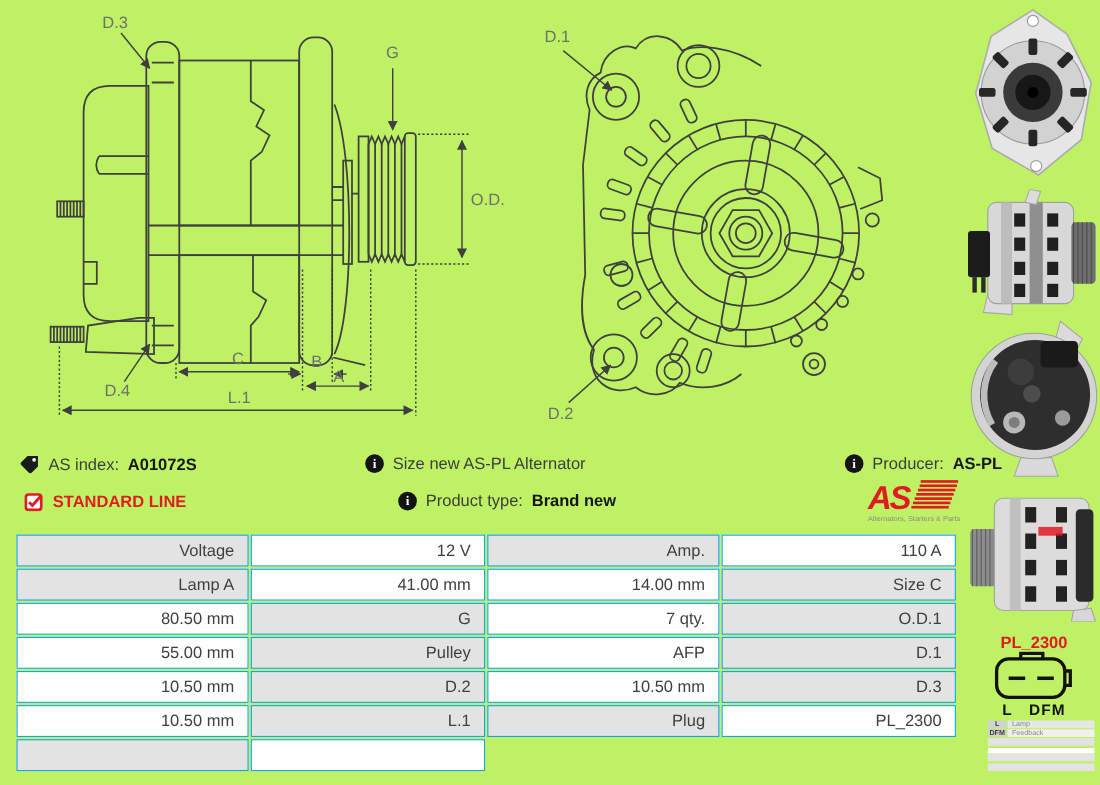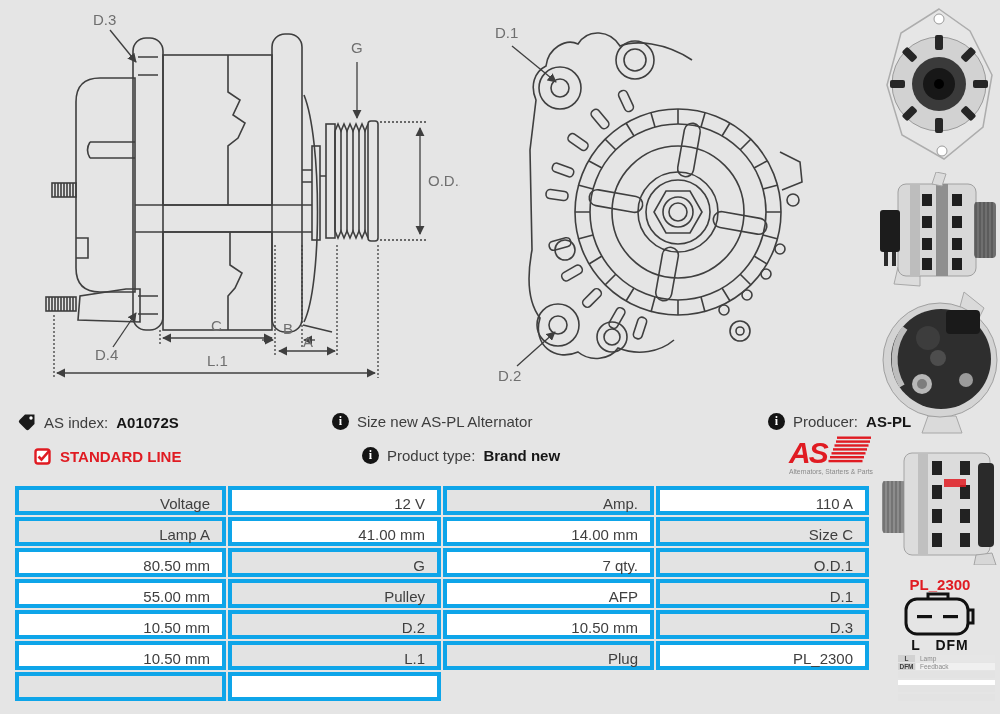--- a/index.html
+++ b/index.html
@@ -1,30 +1,30 @@
 <!DOCTYPE html>
 <html><head>
 <meta charset="utf-8">
 <style>
   html,body{margin:0;padding:0;background:#fff;}
-  #page{position:relative;width:1000px;height:714px;background:#e5e5e5;
+  #page{position:relative;width:1000px;height:714px;background:#bef264;
         font-family:"Liberation Sans","DejaVu Sans",sans-serif;color:#3d3d3d;overflow:hidden;}
   .abs{position:absolute;}
   
   .inforow{position:absolute;display:flex;align-items:center;gap:8px;font-size:15px;white-space:nowrap;}
   .b{font-weight:bold;color:#161616;}
   .red{color:#e01b22;font-weight:bold;}
   .info-icon{display:inline-flex;width:17px;height:17px;border-radius:50%;background:#141414;
              color:#fff;align-items:center;justify-content:center;font-size:12px;font-weight:bold;
              font-family:"Liberation Serif",serif;}
   .info-icon::after{content:"i";}
   
   .spec{position:absolute;left:15px;top:486px;display:grid;
         grid-template-columns:211px 213px 211px 213px;grid-auto-rows:29px;gap:2px;}
-  .spec .cell{border:4px solid #0ea5e9;font-size:15px;line-height:27px;text-align:right;
+  .spec .cell{border:1px solid #0ea5e9;font-size:15px;line-height:27px;text-align:right;
               padding-right:12px;box-sizing:border-box;color:#3f3f3f;}
   .spec .lab{background:#e3e3e3;}
   .spec .val{background:#ffffff;}
   
   .plugname{position:absolute;left:880px;top:576px;width:120px;text-align:center;
             font-size:15px;font-weight:bold;color:#e01b22;}
   .pinrow{position:absolute;left:880px;top:637px;width:120px;text-align:center;
           font-size:14px;font-weight:bold;color:#111;letter-spacing:1px;}
   .legend{position:absolute;left:898px;top:655px;width:97px;font-size:6.5px;color:#8a8a8a;}
   .legend .lrow{display:flex;height:7px;margin-bottom:1px;}
@@ -261,21 +261,21 @@
     <span class="info-icon"></span>
     <span>Size new AS-PL Alternator</span>
   </div>
 
   <div class="inforow" style="left:738px;top:413px;padding-left:30px;">
     <span class="info-icon"></span>
     <span>Producer:</span>
     <span class="b">AS-PL</span>
   </div>
 
-  <div class="inforow" style="left:34px;top:447px;text-align:right;">
+  <div class="inforow" style="left:22px;top:447px;text-align:right;">
     <svg width="18" height="18" viewBox="0 0 18 18">
       <rect x="1.5" y="2.5" width="14" height="14" rx="2.5" fill="#fff" stroke="#e01b22" stroke-width="2.4"></rect>
       <polyline points="4.5,9.5 7.5,12.5 15.5,3.5" fill="none" stroke="#e01b22" stroke-width="2.6"></polyline>
     </svg>
     <span class="red">STANDARD LINE</span>
   </div>
 
   <div class="inforow" style="left:332px;top:447px;margin-left:30px;">
     <span class="info-icon"></span>
     <span>Product type:</span>

